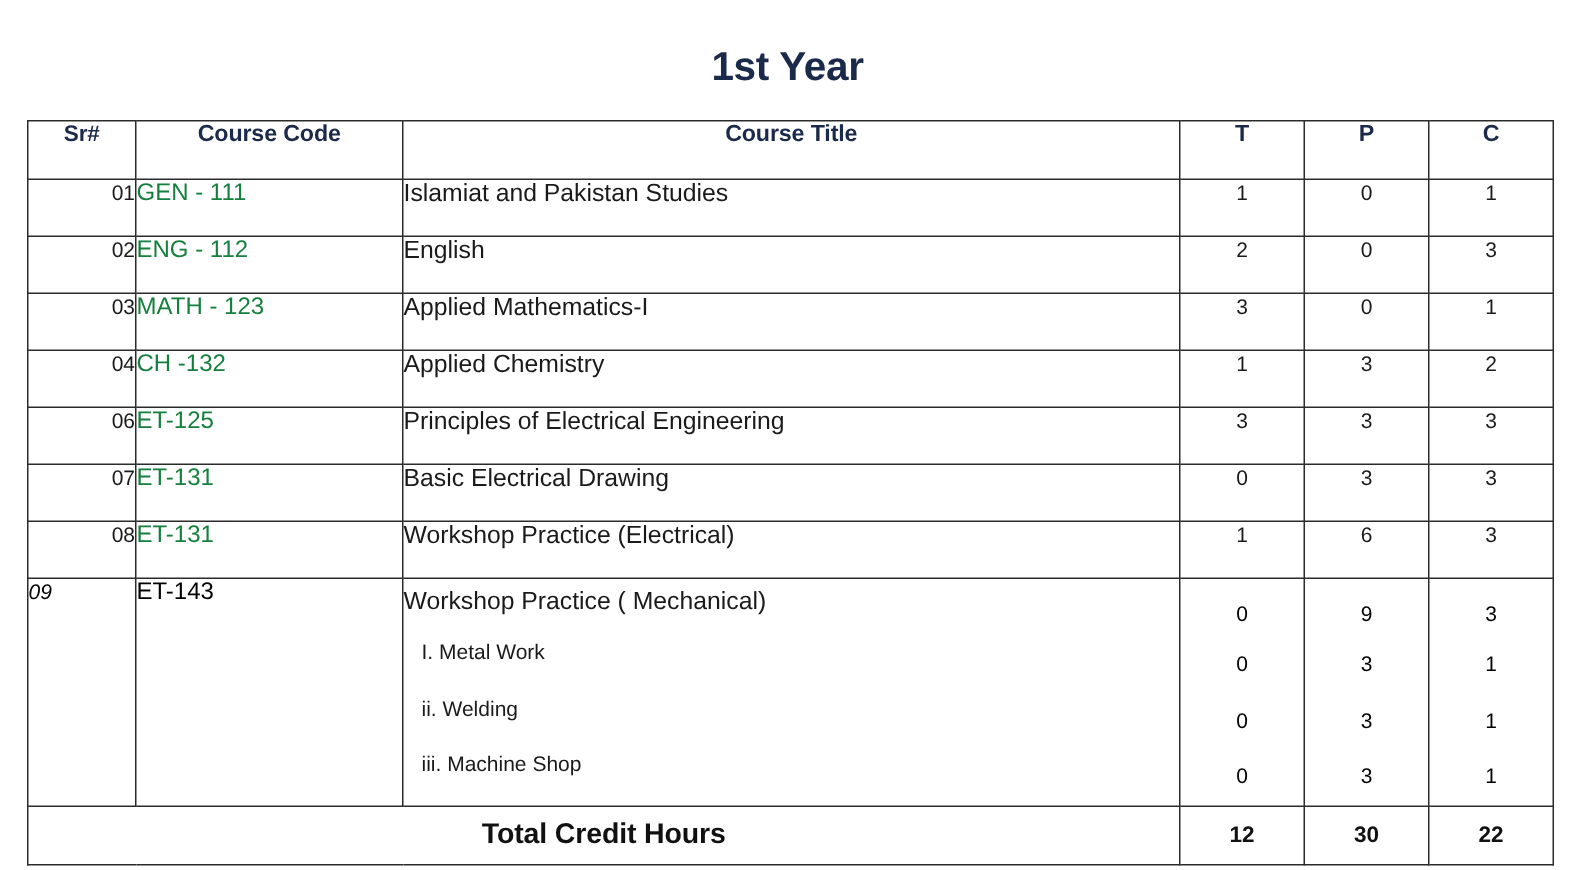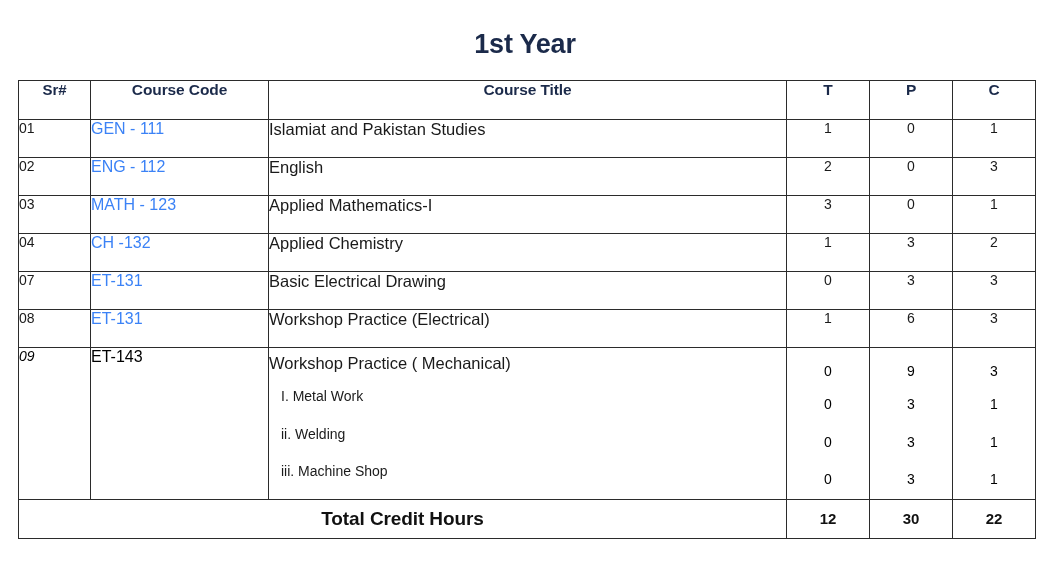--- a/index.html
+++ b/index.html
@@ -65,27 +65,27 @@
     letter-spacing: -0.1px;
   }
   thead th.h-sr { font-size: 15px; }
 
   tbody tr.data-row > td {
     height: 37px;
   }
   td.cell-sr {
     font-size: 14px;
     color: #1a1a1a;
-    text-align: left;
+    text-align: right;
     vertical-align: bottom;
     padding-bottom: 4px;
   }
   td.cell-code {
     font-size: 16px;
-    color: #3b82f6;
+    color: #15803d;
     padding-left: 28px;
     vertical-align: middle;
   }
   td.cell-title {
     font-size: 16.5px;
     color: #1a1a1a;
     padding-left: 45px;
     vertical-align: middle;
   }
   td.cell-num {
@@ -218,20 +218,28 @@
         <tr class="data-row">
           <td class="cell-sr">04</td>
           <td class="cell-code">CH -132</td>
           <td class="cell-title">Applied Chemistry</td>
           <td class="cell-num">1</td>
           <td class="cell-num">3</td>
           <td class="cell-num">2</td>
         </tr>
 
 
+        <tr class="data-row">
+          <td class="cell-sr">06</td>
+          <td class="cell-code">ET-125</td>
+          <td class="cell-title">Principles of Electrical Engineering</td>
+          <td class="cell-num">3</td>
+          <td class="cell-num">3</td>
+          <td class="cell-num">3</td>
+        </tr>
 
         <tr class="data-row">
           <td class="cell-sr">07</td>
           <td class="cell-code">ET-131</td>
           <td class="cell-title">Basic Electrical Drawing</td>
           <td class="cell-num">0</td>
           <td class="cell-num">3</td>
           <td class="cell-num">3</td>
         </tr>
 

